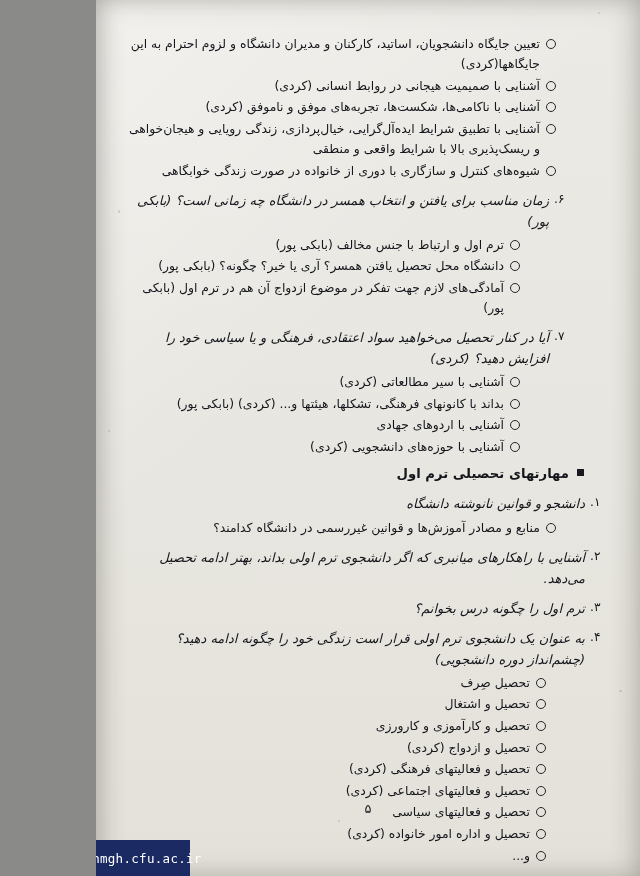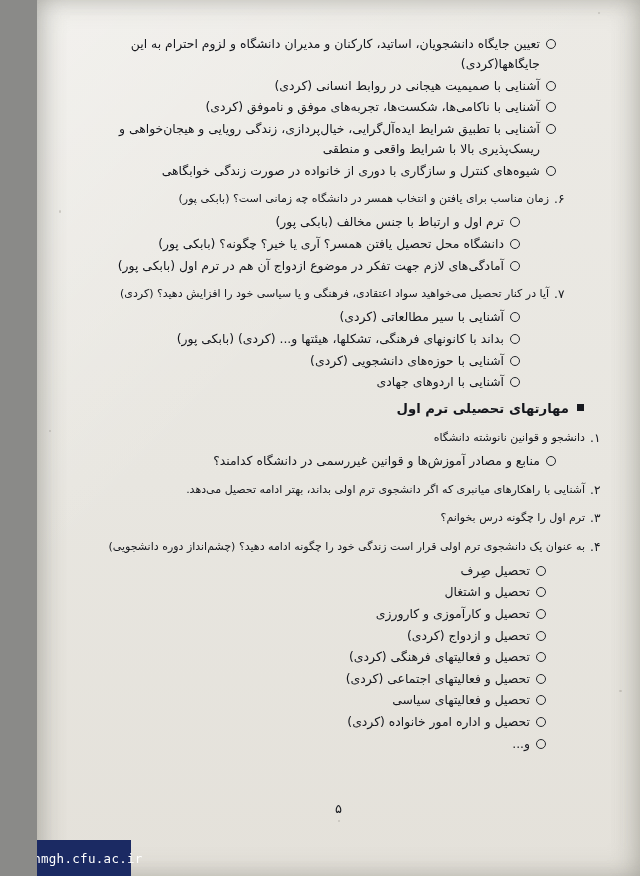--- a/index.html
+++ b/index.html
@@ -8,21 +8,21 @@
     background: #8a8a88;
   }
   body {
     width: 640px;
     height: 876px;
     overflow: hidden;
     font-family: "DejaVu Sans", "Liberation Sans", sans-serif;
   }
   .page {
     position: relative;
-    width: 603px;
+    width: 544px;
     height: 876px;
     background: #e9e7e2;
     background-image:
       linear-gradient(135deg, rgba(255,255,255,0.35) 0%, rgba(255,255,255,0) 40%),
       linear-gradient(to bottom, #eceae5 0%, #e8e6e0 55%, #e4e1da 100%);
     box-sizing: border-box;
     overflow: hidden;
   }
   
   .page::before {
@@ -99,21 +99,22 @@
   .q-row {
     display: flex;
     align-items: flex-start;
     gap: 5px;
     margin-top: 9px;
     margin-bottom: 3px;
   }
   .q-row .num { padding-top: 0; }
   .q-text {
     flex: 1 1 auto;
-    font-size: 11px;
+    font-size: 13px;
+    font-style: italic;
   }
   .indent-q { margin-right: 36px; }
   .indent-sub2 { margin-right: 64px; }
 
   .heading-row {
     display: flex;
     align-items: flex-start;
     gap: 8px;
     margin-top: 6px;
     margin-bottom: 6px;
@@ -224,25 +225,25 @@
         <div class="row">
           <span class="bullet-hollow"></span>
           <span class="txt">آشنایی با سیر مطالعاتی                (کردی)</span>
         </div>
         <div class="row">
           <span class="bullet-hollow"></span>
           <span class="txt">بداند با کانونهای فرهنگی، تشکلها، هیئتها و...              (کردی) (بابکی پور)</span>
         </div>
         <div class="row">
           <span class="bullet-hollow"></span>
+          <span class="txt">آشنایی با اردوهای جهادی</span>
+        </div>
+        <div class="row">
+          <span class="bullet-hollow"></span>
           <span class="txt">آشنایی با حوزه‌های دانشجویی          (کردی)</span>
-        </div>
-        <div class="row">
-          <span class="bullet-hollow"></span>
-          <span class="txt">آشنایی با اردوهای جهادی</span>
         </div>
       </div>
     </div>
 
     <div class="heading-row">
       <span class="bullet-square"></span>
       <span>مهارتهای تحصیلی ترم اول</span>
     </div>
 
     <div class="q-list">

